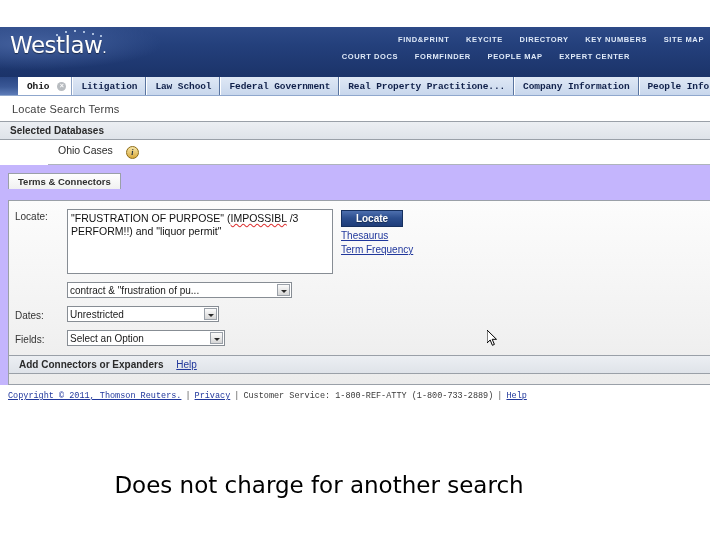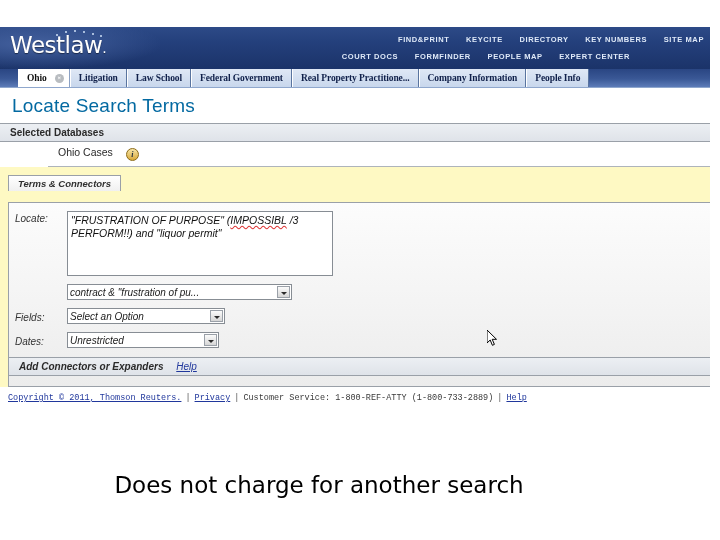--- a/index.html
+++ b/index.html
@@ -26,21 +26,21 @@
   #browser {
     position: absolute;
     left: 0; top: 27px;
     width: 710px;
     background: #ffffff;
   }
 
   
   .wl-header {
     position: relative;
-    height: 42px;
+    height: 50px;
     background: linear-gradient(to bottom, #2d4a87 0%, #24407c 35%, #1b3369 100%);
     overflow: hidden;
   }
   .wl-header:before {
     content: "";
     position: absolute;
     left: 0; top: 0;
     width: 160px; height: 42px;
     background: radial-gradient(ellipse at 20% 40%, #44619e 0%, rgba(45,74,135,0) 72%);
   }
@@ -96,21 +96,21 @@
     overflow: hidden;
     border-bottom: 1px solid #8fa7cd;
   }
   .tab {
     display: inline-block;
     height: 22px;
     line-height: 19px;
     padding: 0 8px;
     font-size: 9.5px;
     font-weight: bold;
-    font-family: Liberation Serif, serif;
+    font-family: Liberation Mono, monospace;
     color: #10204a;
     background: linear-gradient(to bottom, #dfe8f5 0%, #c3d3ea 100%);
     border-left: 1px solid #ffffff;
     border-right: 1px solid #59749f;
     box-sizing: border-box;
     vertical-align: top;
     cursor: pointer;
     letter-spacing: -0.1px;
   }
   .tab.active {
@@ -133,22 +133,22 @@
     font-weight: bold;
     cursor: pointer;
   }
 
   
   .page {
     background: #ffffff;
     padding: 0;
   }
   .page-title {
-    font-size: 19px;
-    color: #0369a1;
+    font-size: 11px;
+    color: #404040;
     font-family: "Liberation Sans", sans-serif;
     padding: 7px 0 6px 12px;
     letter-spacing: 0.2px;
   }
   .bar-sel-db {
     background: linear-gradient(to bottom, #eceff3 0%, #dfe3e9 100%);
     border-top: 1px solid #9aa0a8;
     border-bottom: 1px solid #9aa0a8;
     font-size: 10px;
     font-weight: bold;
@@ -176,22 +176,21 @@
     text-align: center;
     vertical-align: -1px;
     margin-left: 10px;
     cursor: pointer;
     font-family: "Liberation Serif", serif;
   }
 
   
   .panel-wrap {
     padding: 6px 0 0 8px;
-    background: #fef9c3;
-    font-style: italic;
+    background: #c4b5fd;
   }
   .subtab-row {
     height: 17px;
     position: relative;
   }
   .subtab {
     display: inline-block;
     font-size: 9.5px;
     font-weight: bold;
     color: #303030;
@@ -433,45 +432,50 @@
         </div>
 
         <div class="panel">
 
           <div class="row-locate">
             <div class="lbl">Locate:</div>
 
             <div class="ta"><span>"FRUSTRATION OF PURPOSE" (</span><span class="ta-underline">IMPOSSIBL</span><span> /3</span>
               <span>PERFORM!!)  and "liquor permit"</span></div>
 
+            <div class="side-actions">
+              <div class="btn-locate">Locate</div>
+              <span class="lnk">Thesaurus</span>
+              <span class="lnk">Term Frequency</span>
+            </div>
           </div>
 
           <div class="row-sel">
             <div class="sel sel-query">
               <span>contract &amp; "frustration of pu...</span>
+              <span class="arrow"></span>
+            </div>
+          </div>
+
+          <div class="row-2col">
+            <div class="lbl">Dates:</div>
+            <div class="sel sel-dates">
+              <span>Unrestricted</span>
               <span class="arrow"></span>
             </div>
           </div>
 
           <div class="row-2col">
             <div class="lbl">Fields:</div>
             <div class="sel sel-fields">
               <span>Select an Option</span>
               <span class="arrow"></span>
             </div>
           </div>
 
-          <div class="row-2col">
-            <div class="lbl">Dates:</div>
-            <div class="sel sel-dates">
-              <span>Unrestricted</span>
-              <span class="arrow"></span>
-            </div>
-          </div>
-
           <div class="panel-footer">
             <span>Add Connectors or Expanders</span>
             <span class="help">Help</span>
           </div>
 
         </div>
       </div>
 
       <div class="copyright">
         <a>Copyright © 2011, Thomson Reuters.</a><span class="sep">|</span><a>Privacy</a><span class="sep">|</span><span>Customer Service: 1-800-REF-ATTY (1-800-733-2889)</span><span class="sep">|</span><a>Help</a>

